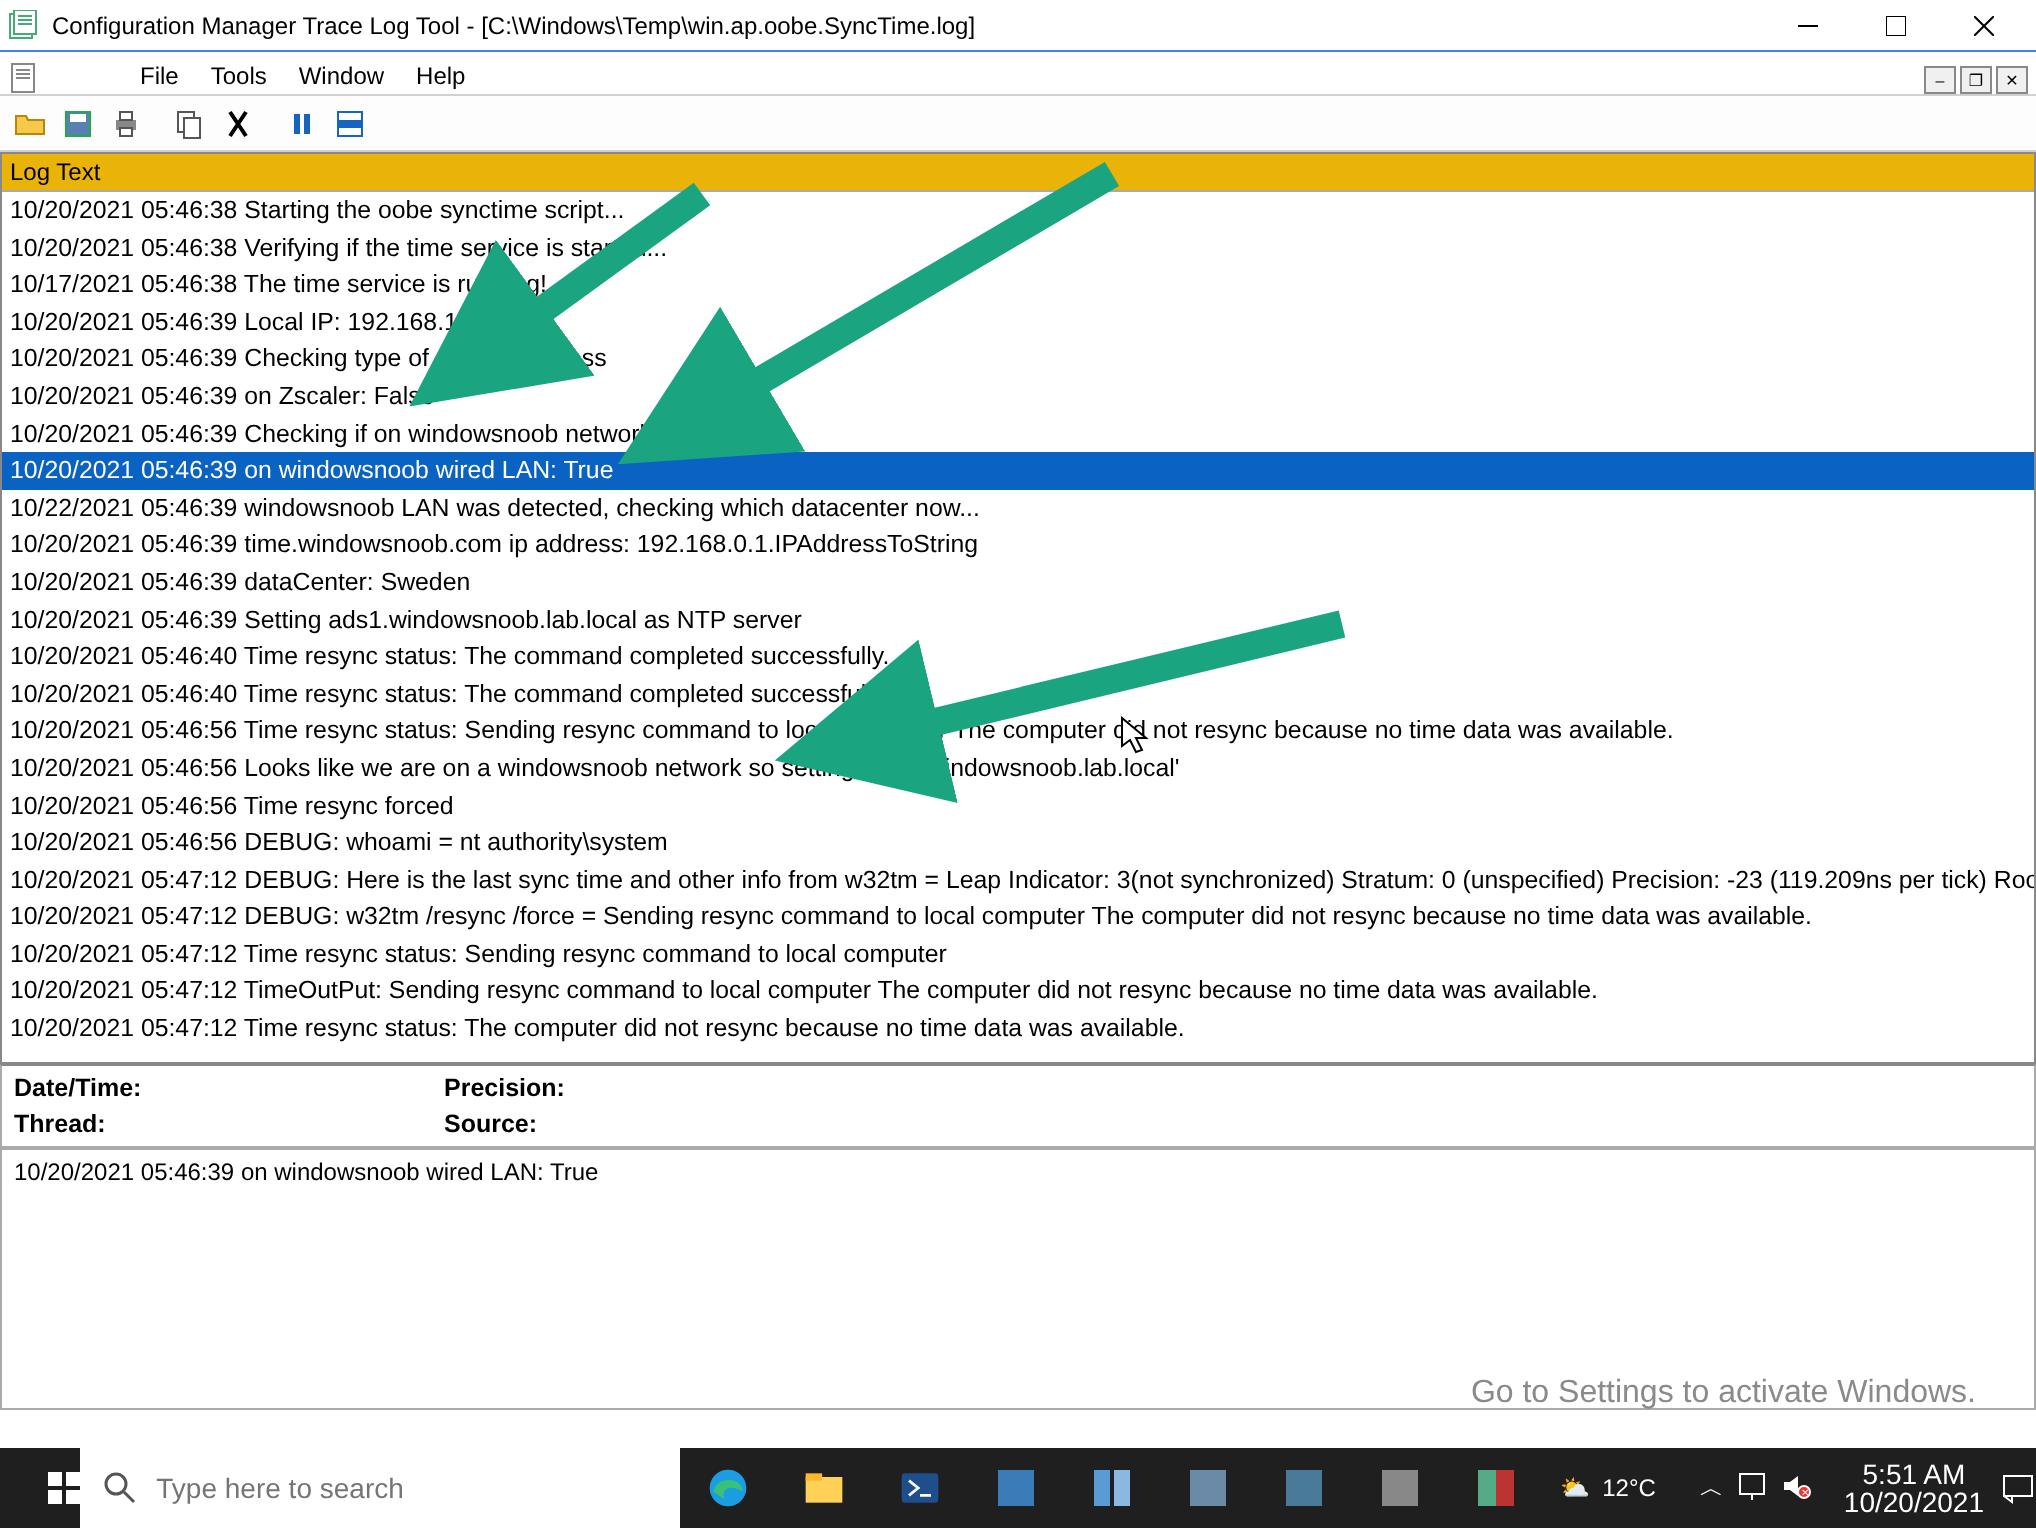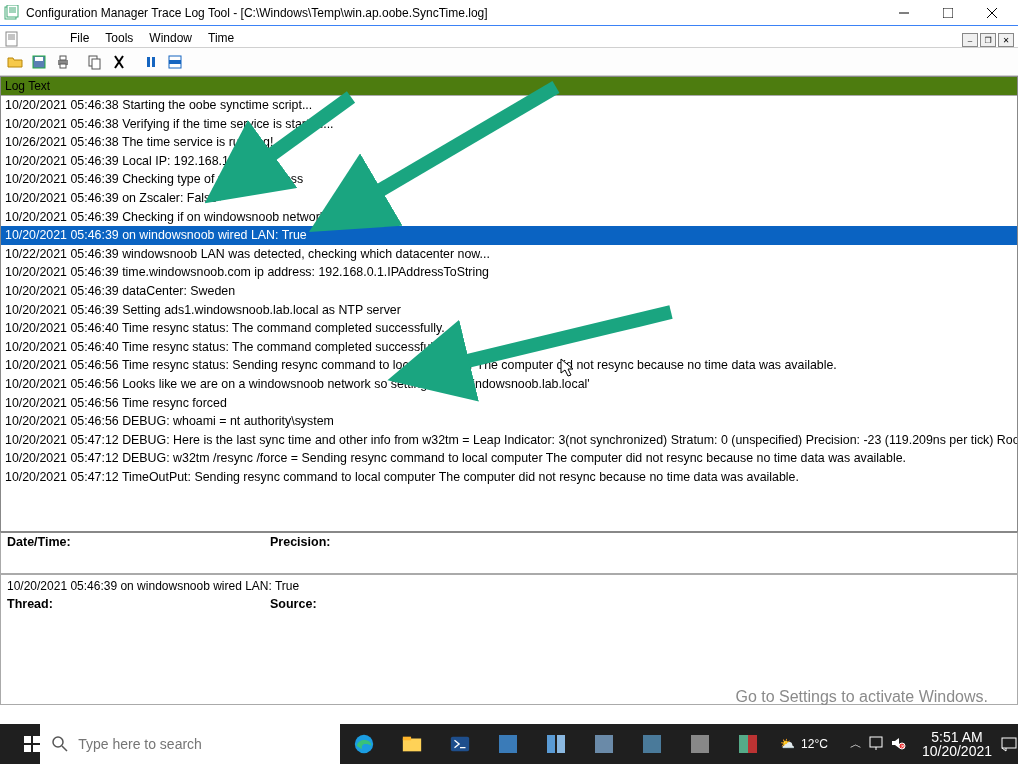--- a/index.html
+++ b/index.html
@@ -20,33 +20,33 @@
   .menubar .mdi-controls { display: flex; gap: 2px; }
   .menubar .mdi-controls .mdi-btn { width: 16px; height: 14px; border: 1px solid #888; font-size: 8px; display: flex; align-items: center; justify-content: center; background: #f0f0f0; }
 
   
   .toolbar { height: 28px; display: flex; align-items: center; padding: 2px 4px; border-bottom: 1px solid #d0d0d0; gap: 2px; background:#fdfdfd;}
   .toolbar .tbtn { width: 22px; height: 22px; display: flex; align-items: center; justify-content: center; border: 1px solid transparent; }
   .toolbar .sep { width: 6px; }
 
   
   .log-container { position: relative; height: 456px; border: 1px solid #888; margin: 0; overflow: hidden; }
-  .log-header { font-size: 12px; padding: 2px 4px; border-bottom: 1px solid #aaa; background: #4d7c0f; font-weight: 400; }
+  .log-header { font-size: 12px; padding: 2px 4px; border-bottom: 1px solid #aaa; background: #eab308; font-weight: 400; }
   .log-body { position: relative; height: calc(100% - 18px); overflow-y: scroll; font-size: 12.4px; line-height: 18.6px; }
   .log-row { white-space: nowrap; padding: 0 4px; cursor: default; color:#000;}
   .log-row.selected { background: #0a63c2; color: #fff; }
   .log-body::-webkit-scrollbar { width: 17px; }
   .log-body::-webkit-scrollbar-track { background: #f0f0f0; }
   .log-body::-webkit-scrollbar-thumb { background: #c2c2c2; }
 
   
   .arrows { position: absolute; left: 0; top: 0; pointer-events: none; }
 
   
-  .details { height: 42px; border: 1px solid #aaa; border-top: 1px solid #888; font-size: 12.5px; padding: 2px 6px; display: grid; grid-template-columns: 215px 1fr; grid-template-rows: 1fr 1fr; align-items: center; gap: 48px; }
+  .details { height: 42px; border: 1px solid #aaa; border-top: 1px solid #888; font-size: 12.5px; padding: 2px 6px; display: grid; grid-template-columns: 215px 1fr; grid-template-rows: 1fr 1fr; align-items: center; }
   .details b { font-weight: 700; }
 
   
   .detail-text { height: 131px; border: 1px solid #aaa; font-size: 12px; padding: 4px 6px; position: relative; overflow-y: scroll;}
   .detail-text::-webkit-scrollbar { width: 17px; }
   .detail-text::-webkit-scrollbar-track { background: #f0f0f0; }
   .detail-text::-webkit-scrollbar-thumb { background: #c2c2c2; }
 
   .watermark { position: absolute; right: 30px; bottom: 58px; text-align: left; color: #7d7d7d; pointer-events:none;}
   .watermark .l1 { font-size: 20px; font-weight: 400; color:#8a8a8a;}
@@ -112,21 +112,21 @@
         <rect x="2" y="1" width="11" height="14" fill="#fff" stroke="#888"></rect>
         <line x1="4" y1="4" x2="11" y2="4" stroke="#888"></line>
         <line x1="4" y1="6" x2="11" y2="6" stroke="#888"></line>
         <line x1="4" y1="8" x2="11" y2="8" stroke="#888"></line>
       </svg>
   </span>
   <div id="menu-items" style="display: flex;">
       <span class="menu-item">File</span>
       <span class="menu-item">Tools</span>
       <span class="menu-item">Window</span>
-      <span class="menu-item">Time</span>
+      <span class="menu-item">Help</span>
     </div>
   <div class="spacer"></div>
   <div class="mdi-controls">
     <div class="mdi-btn">–</div>
     <div class="mdi-btn">❐</div>
     <div class="mdi-btn">✕</div>
   </div>
 </div>
 
 <div class="toolbar">
@@ -173,39 +173,41 @@
         <rect x="2" y="6" width="12" height="4" fill="#1565c0"></rect>
       </svg>
     </div>
 </div>
 
 <div class="log-container">
   <div class="log-header">Log Text</div>
   <div class="log-body" id="log-body">
       <div class="log-row">10/20/2021 05:46:38 Starting the oobe synctime script...</div>
       <div class="log-row">10/20/2021 05:46:38 Verifying if the time service is started...</div>
-      <div class="log-row">10/26/2021 05:46:38 The time service is running!</div>
+      <div class="log-row">10/17/2021 05:46:38 The time service is running!</div>
       <div class="log-row">10/20/2021 05:46:39 Local IP: 192.168.100.153</div>
       <div class="log-row">10/20/2021 05:46:39 Checking type of network access</div>
       <div class="log-row">10/20/2021 05:46:39 on Zscaler: False</div>
       <div class="log-row">10/20/2021 05:46:39 Checking if on windowsnoob network access</div>
       <div class="log-row selected">10/20/2021 05:46:39 on windowsnoob wired LAN: True</div>
       <div class="log-row">10/22/2021 05:46:39 windowsnoob LAN was detected, checking which datacenter now...</div>
       <div class="log-row">10/20/2021 05:46:39 time.windowsnoob.com ip address:  192.168.0.1.IPAddressToString</div>
       <div class="log-row">10/20/2021 05:46:39 dataCenter: Sweden</div>
       <div class="log-row">10/20/2021 05:46:39 Setting ads1.windowsnoob.lab.local as NTP server</div>
       <div class="log-row">10/20/2021 05:46:40 Time resync status: The command completed successfully.</div>
       <div class="log-row">10/20/2021 05:46:40 Time resync status: The command completed successfully.</div>
       <div class="log-row">10/20/2021 05:46:56 Time resync status: Sending resync command to local computer The computer did not resync because no time data was available.</div>
       <div class="log-row">10/20/2021 05:46:56 Looks like we are on a windowsnoob network so setting 'ads1.windowsnoob.lab.local'</div>
       <div class="log-row">10/20/2021 05:46:56 Time resync forced</div>
       <div class="log-row">10/20/2021 05:46:56 DEBUG: whoami = nt authority\system</div>
       <div class="log-row">10/20/2021 05:47:12 DEBUG: Here is the last sync time and other info from w32tm = Leap Indicator: 3(not synchronized) Stratum: 0 (unspecified) Precision: -23 (119.209ns per tick) Root Dela...</div>
       <div class="log-row">10/20/2021 05:47:12 DEBUG: w32tm /resync /force = Sending resync command to local computer The computer did not resync because no time data was available.</div>
+      <div class="log-row">10/20/2021 05:47:12 Time resync status: Sending resync command to local computer</div>
       <div class="log-row">10/20/2021 05:47:12 TimeOutPut: Sending resync command to local computer The computer did not resync because no time data was available.</div>
+      <div class="log-row">10/20/2021 05:47:12 Time resync status: The computer did not resync because no time data was available.</div>
     </div>
   <svg class="arrows" width="1000" height="456">
     <defs>
       <marker id="ah" markerWidth="6" markerHeight="6" refX="5" refY="3" orient="auto">
         <path d="M0,0 L6,3 L0,6 z" fill="#1aa580"></path>
       </marker>
     </defs>
     <line x1="350" y1="20" x2="215" y2="118" stroke="#1aa580" stroke-width="14" marker-end="url(#ah)"></line>
     <line x1="555" y1="10" x2="320" y2="148" stroke="#1aa580" stroke-width="14" marker-end="url(#ah)"></line>
     <line x1="670" y1="235" x2="400" y2="300" stroke="#1aa580" stroke-width="14" marker-end="url(#ah)"></line>

